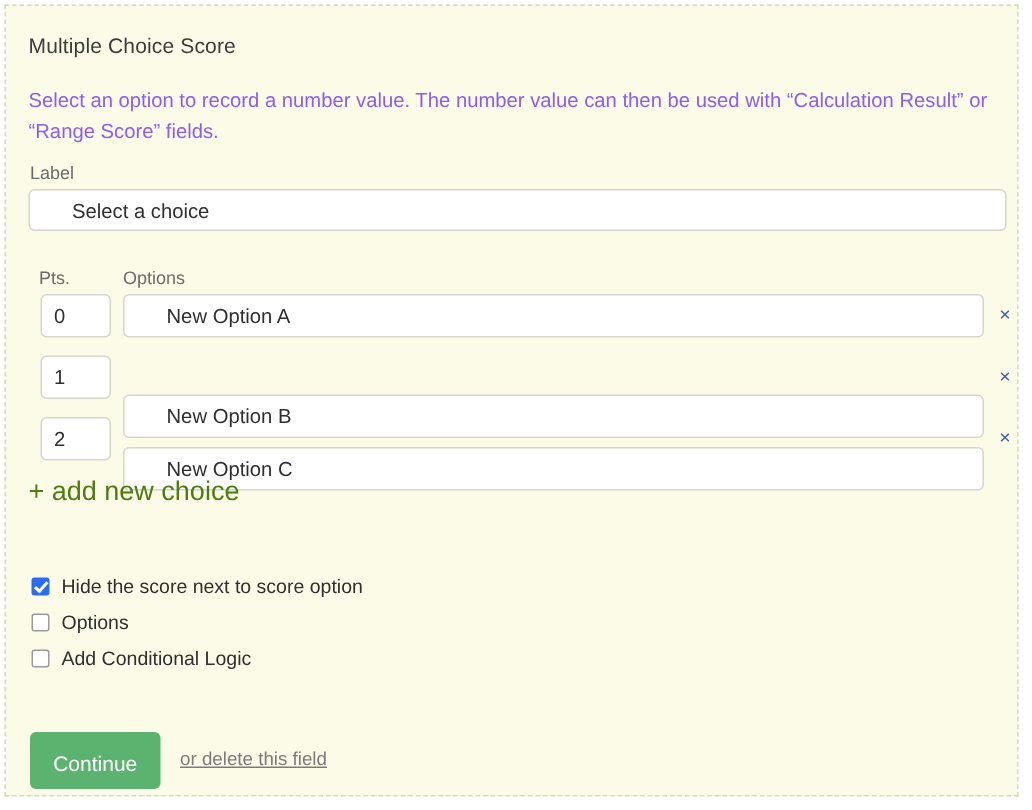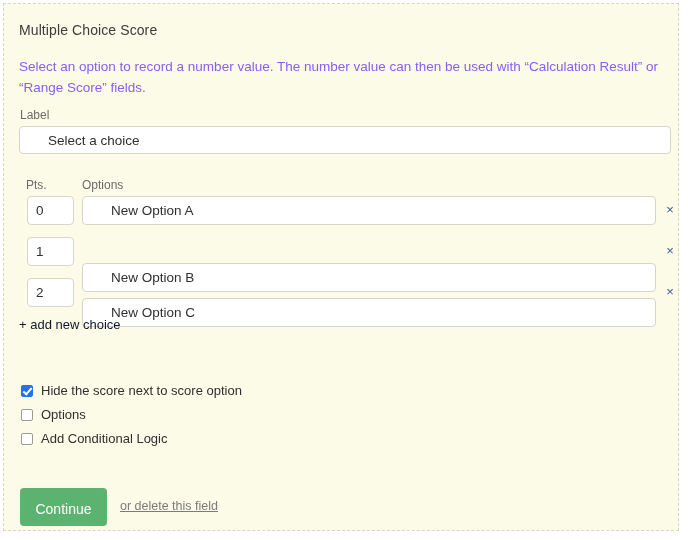--- a/index.html
+++ b/index.html
@@ -87,22 +87,22 @@
     text-align: center;
     font-size: 13px;
     color: #3a5a9b;
     cursor: pointer;
     user-select: none;
   }
   .add-link {
     position: absolute;
     left: 15px;
     top: 313px;
-    font-size: 13px;
-    color: #0f172a;
+    font-size: 18px;
+    color: #4d7c0f;
     text-decoration: none;
     cursor: pointer;
   }
   .check-row {
     position: absolute;
     left: 15px;
     height: 18px;
   }
   .check-row .box {
     position: absolute;

